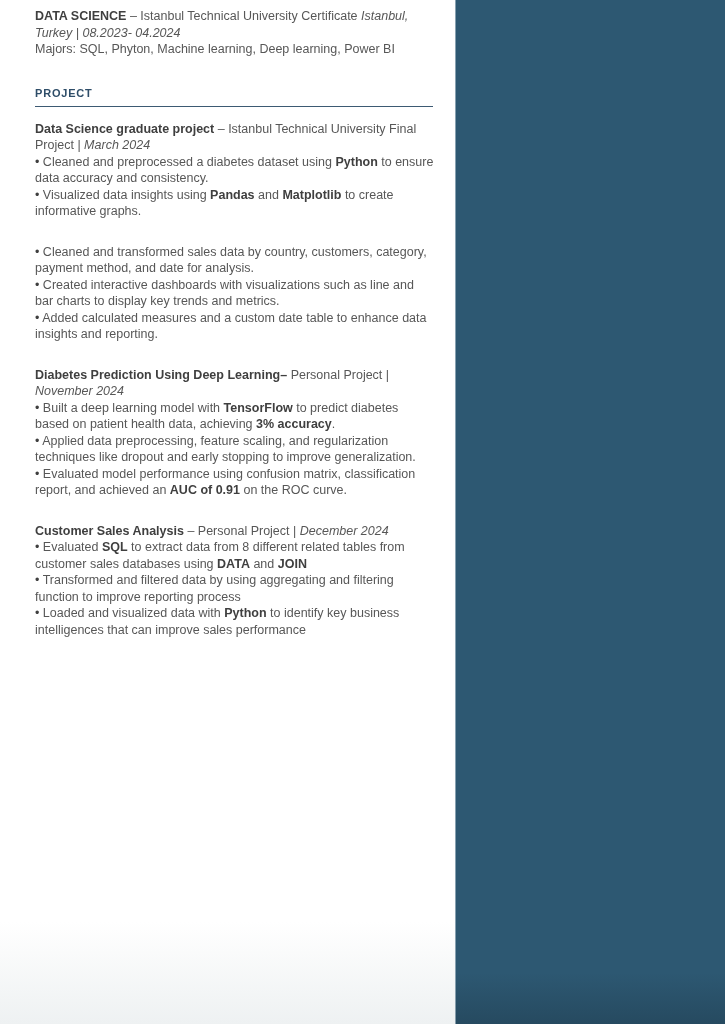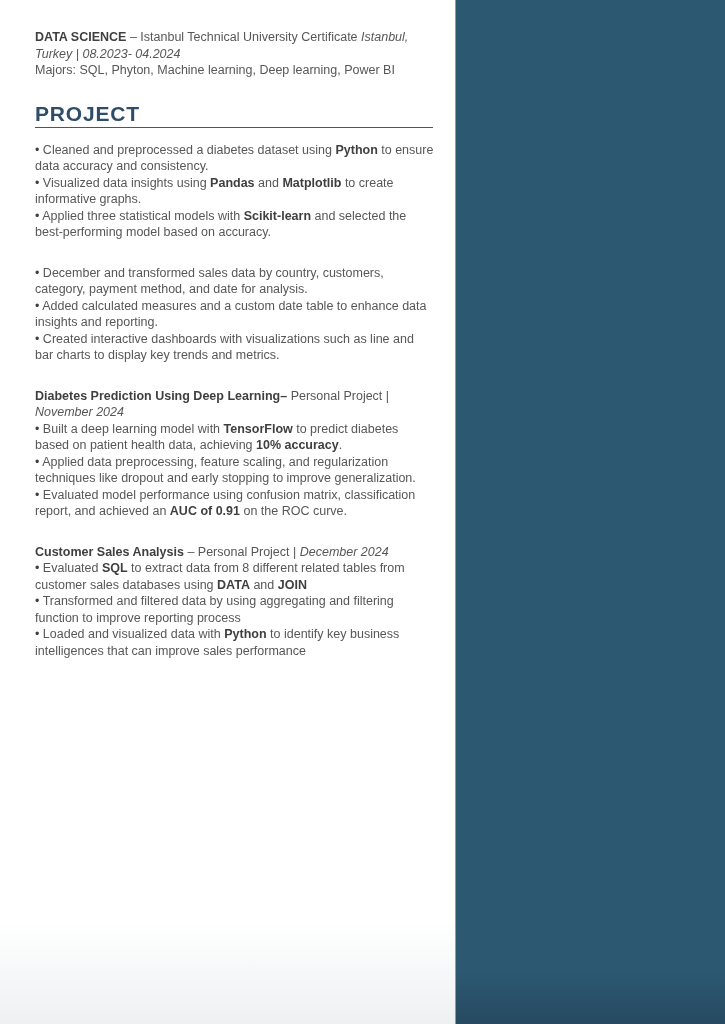--- a/index.html
+++ b/index.html
@@ -15,35 +15,35 @@
     position: absolute;
     top: 0;
     left: 455px;
     width: 270px;
     height: 1024px;
     background: linear-gradient(180deg, var(--sidebar-color, #2d5872) 0%, var(--sidebar-color, #2d5872) 95%, var(--sidebar-bottom-color, #264a60) 100%);
     border-left: 1px solid rgba(210, 222, 230, 0.55);
   }
   .content {
     position: absolute;
-    top: 29px;
+    top: 8px;
     left: 35px;
     width: 400px;
     color: var(--body-text-color, #575757);
     font-size: 12.5px;
     line-height: 16.5px;
   }
   .content p { margin: 0; }
   .s-bold { font-weight: bold; color: var(--bold-text-color, #3f3f3f); }
   .s-italic { font-style: italic; }
   .s-regular { }
   .section-heading {
     margin-top: 26px;
     color: var(--heading-color, #2e4d68);
-    font-size: 21px;
+    font-size: 11px;
     line-height: 18px;
     font-weight: bold;
     letter-spacing: 0.8px;
   }
   .section-rule {
     margin-top: 4px;
     width: 398px;
     height: 0;
     border-bottom: 1.5px solid var(--rule-color, #3d5a73);
   }
@@ -61,34 +61,34 @@
     <div>
       <p><span class="s-bold">DATA SCIENCE</span><span class="s-regular"> – Istanbul Technical University Certificate </span><span class="s-italic">Istanbul, Turkey | 08.2023- 04.2024</span></p>
       <p>Majors: SQL, Phyton, Machine learning, Deep learning, Power BI</p>
     </div>
 
     <div class="section-heading">PROJECT</div>
     <div class="section-rule"></div>
 
     <div>
   <div class="project">
+    <p class="project-title"><span class="s-bold">Data Science graduate project</span><span class="s-regular"> – Istanbul Technical University Final Project | </span><span class="s-italic">March 2024</span></p>
   <p class="bullet-line"><span class="bullet-glyph">• </span><span class="s-regular">Cleaned and preprocessed a diabetes dataset using </span><span class="s-bold">Python</span><span class="s-regular"> to ensure data accuracy and consistency.</span></p>
           <p class="bullet-line"><span class="bullet-glyph">• </span><span class="s-regular">Visualized data insights using </span><span class="s-bold">Pandas</span><span class="s-regular"> and </span><span class="s-bold">Matplotlib</span><span class="s-regular"> to create informative graphs.</span></p>
-          <p class="bullet-line"><span class="bullet-glyph">• </span><span class="s-regular">Applied three statistical models with </span><span class="s-bold">Scikit-learn</span><span class="s-regular"> and selected the best-performing model based on accuracy.</span></p>
         </div>
 
   <div class="project">
-  <p class="bullet-line"><span class="bullet-glyph">• </span><span class="s-regular">December and transformed sales data by country, customers, category, payment method, and date for analysis.</span></p>
+  <p class="bullet-line"><span class="bullet-glyph">• </span><span class="s-regular">Cleaned and transformed sales data by country, customers, category, payment method, and date for analysis.</span></p>
+          <p class="bullet-line"><span class="bullet-glyph">• </span><span class="s-regular">Created interactive dashboards with visualizations such as line and bar charts to display key trends and metrics.</span></p>
           <p class="bullet-line"><span class="bullet-glyph">• </span><span class="s-regular">Added calculated measures and a custom date table to enhance data insights and reporting.</span></p>
-          <p class="bullet-line"><span class="bullet-glyph">• </span><span class="s-regular">Created interactive dashboards with visualizations such as line and bar charts to display key trends and metrics.</span></p>
         </div>
 
   <div class="project">
     <p class="project-title"><span class="s-bold">Diabetes Prediction Using Deep Learning–</span><span class="s-regular"> Personal Project | </span><span class="s-italic">November 2024</span></p>
-  <p class="bullet-line"><span class="bullet-glyph">• </span><span class="s-regular">Built a deep learning model with </span><span class="s-bold">TensorFlow</span><span class="s-regular"> to predict diabetes based on patient health data, achieving </span><span class="s-bold">10% accuracy</span><span class="s-regular">.</span></p>
+  <p class="bullet-line"><span class="bullet-glyph">• </span><span class="s-regular">Built a deep learning model with </span><span class="s-bold">TensorFlow</span><span class="s-regular"> to predict diabetes based on patient health data, achieving </span><span class="s-bold">3% accuracy</span><span class="s-regular">.</span></p>
           <p class="bullet-line"><span class="bullet-glyph">• </span><span class="s-regular">Applied data preprocessing, feature scaling, and regularization techniques like dropout and early stopping to improve generalization.</span></p>
           <p class="bullet-line"><span class="bullet-glyph">• </span><span class="s-regular">Evaluated model performance using confusion matrix, classification report, and achieved an </span><span class="s-bold">AUC of 0.91</span><span class="s-regular"> on the ROC curve.</span></p>
         </div>
 
   <div class="project">
     <p class="project-title"><span class="s-bold">Customer Sales Analysis</span><span class="s-regular"> – Personal Project | </span><span class="s-italic">December 2024</span></p>
   <p class="bullet-line"><span class="bullet-glyph">• </span><span class="s-regular">Evaluated </span><span class="s-bold">SQL</span><span class="s-regular"> to extract data from 8 different related tables from customer sales databases using </span><span class="s-bold">DATA</span><span class="s-regular"> and </span><span class="s-bold">JOIN</span></p>
           <p class="bullet-line"><span class="bullet-glyph">• </span><span class="s-regular">Transformed and filtered data by using aggregating and filtering function to improve reporting process</span></p>
           <p class="bullet-line"><span class="bullet-glyph">• </span><span class="s-regular">Loaded and visualized data with </span><span class="s-bold">Python</span><span class="s-regular"> to identify key business intelligences that can improve sales performance</span></p>
         </div>

